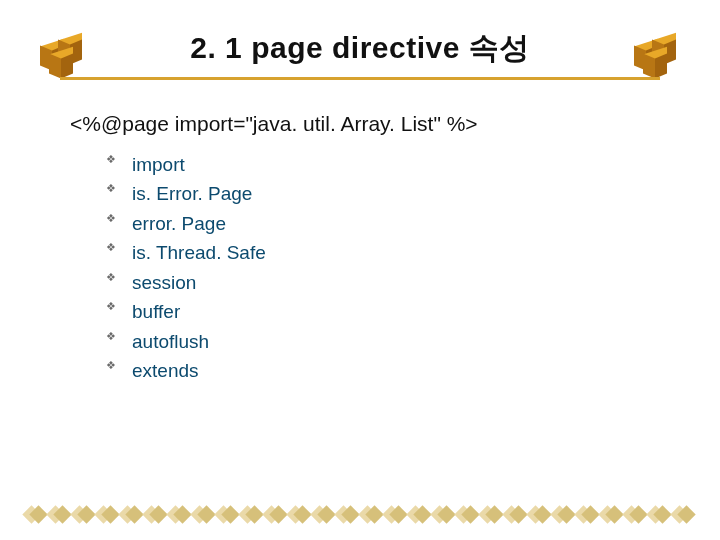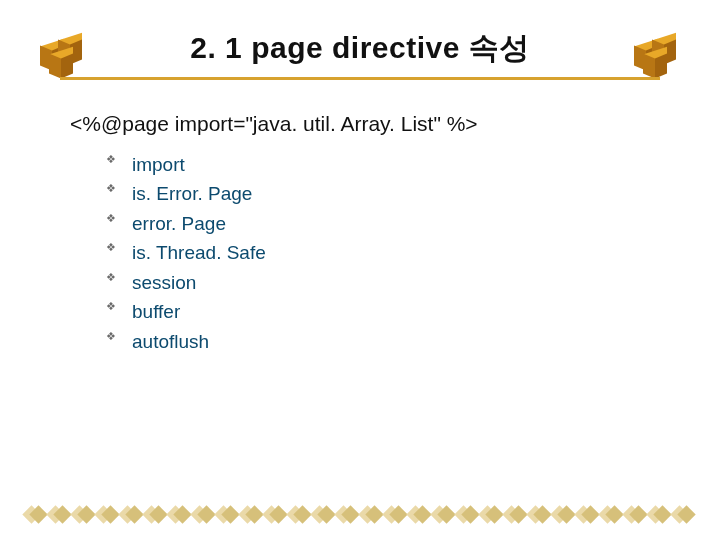--- a/index.html
+++ b/index.html
@@ -177,20 +177,21 @@
   <div class="body">
     <div class="code-line">&lt;%@page import="java. util. Array. List" %&gt;</div>
     <ul class="attr-list" id="attr-list">
         <li>import</li>
         <li>is. Error. Page</li>
         <li>error. Page</li>
         <li>is. Thread. Safe</li>
         <li>session</li>
         <li>buffer</li>
         <li>autoflush</li>
+        <li>extends</li>
       </ul>
   </div>
 
   <div class="footer-pattern" id="footer-pattern">
       <div class="diamond-pair"></div>
       <div class="diamond-pair"></div>
       <div class="diamond-pair"></div>
       <div class="diamond-pair"></div>
       <div class="diamond-pair"></div>
       <div class="diamond-pair"></div>

